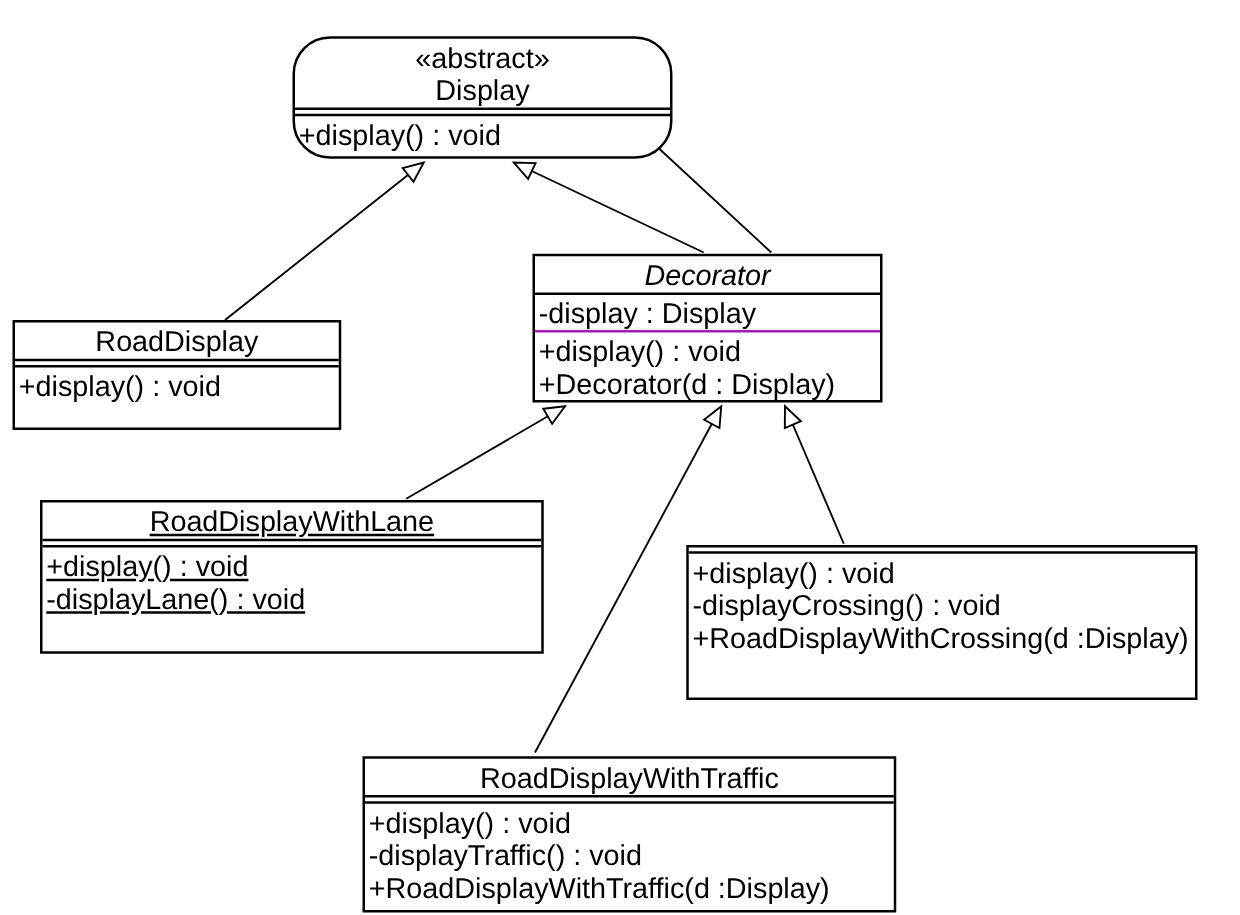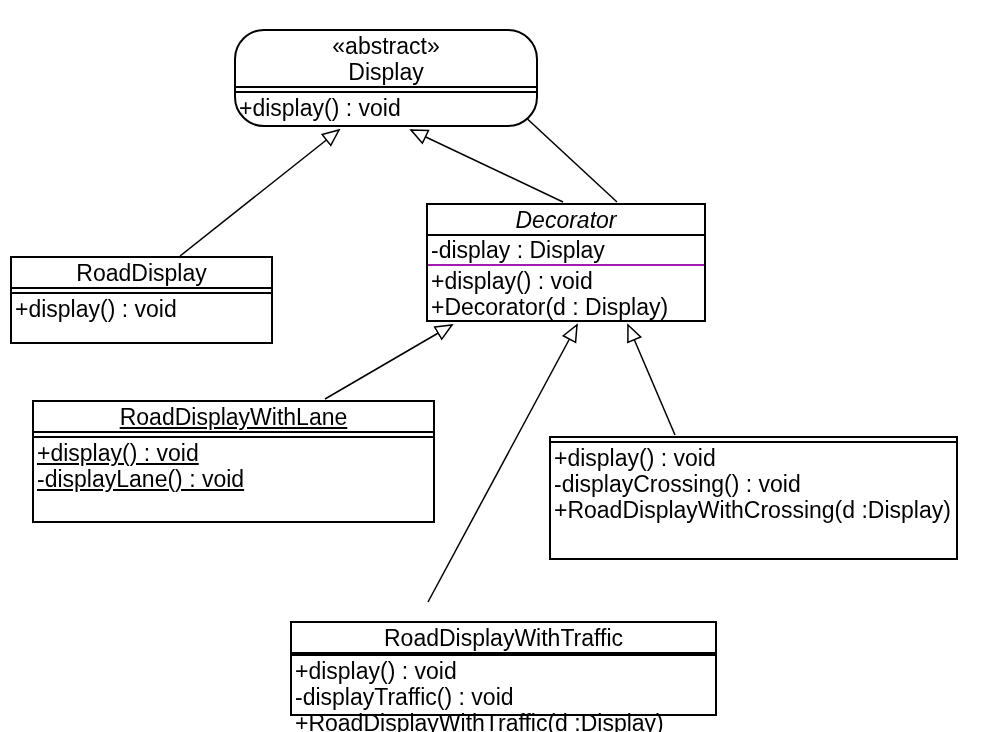--- a/index.html
+++ b/index.html
@@ -118,21 +118,21 @@
 
   <div class="uml-class" style="left:549px; top:436px; width:409px; height:124px;">
     <div class="cls-attrs-empty"></div>
     <div class="cls-methods">
       <div>+display() : void</div>
       <div>-displayCrossing() : void</div>
       <div>+RoadDisplayWithCrossing(d :Display)</div>
     </div>
   </div>
 
-  <div class="uml-class" style="left:290px; top:605px; width:427px; height:95px;margin-top:16px;">
+  <div class="uml-class" style="left:290px; top:605px; width:427px; height:125px;">
     <div class="cls-title">
       <div>RoadDisplayWithTraffic</div>
     </div>
     <div class="cls-attrs-empty"></div>
     <div class="cls-methods">
       <div>+display() : void</div>
       <div>-displayTraffic() : void</div>
       <div>+RoadDisplayWithTraffic(d :Display)</div>
     </div>
   </div>

